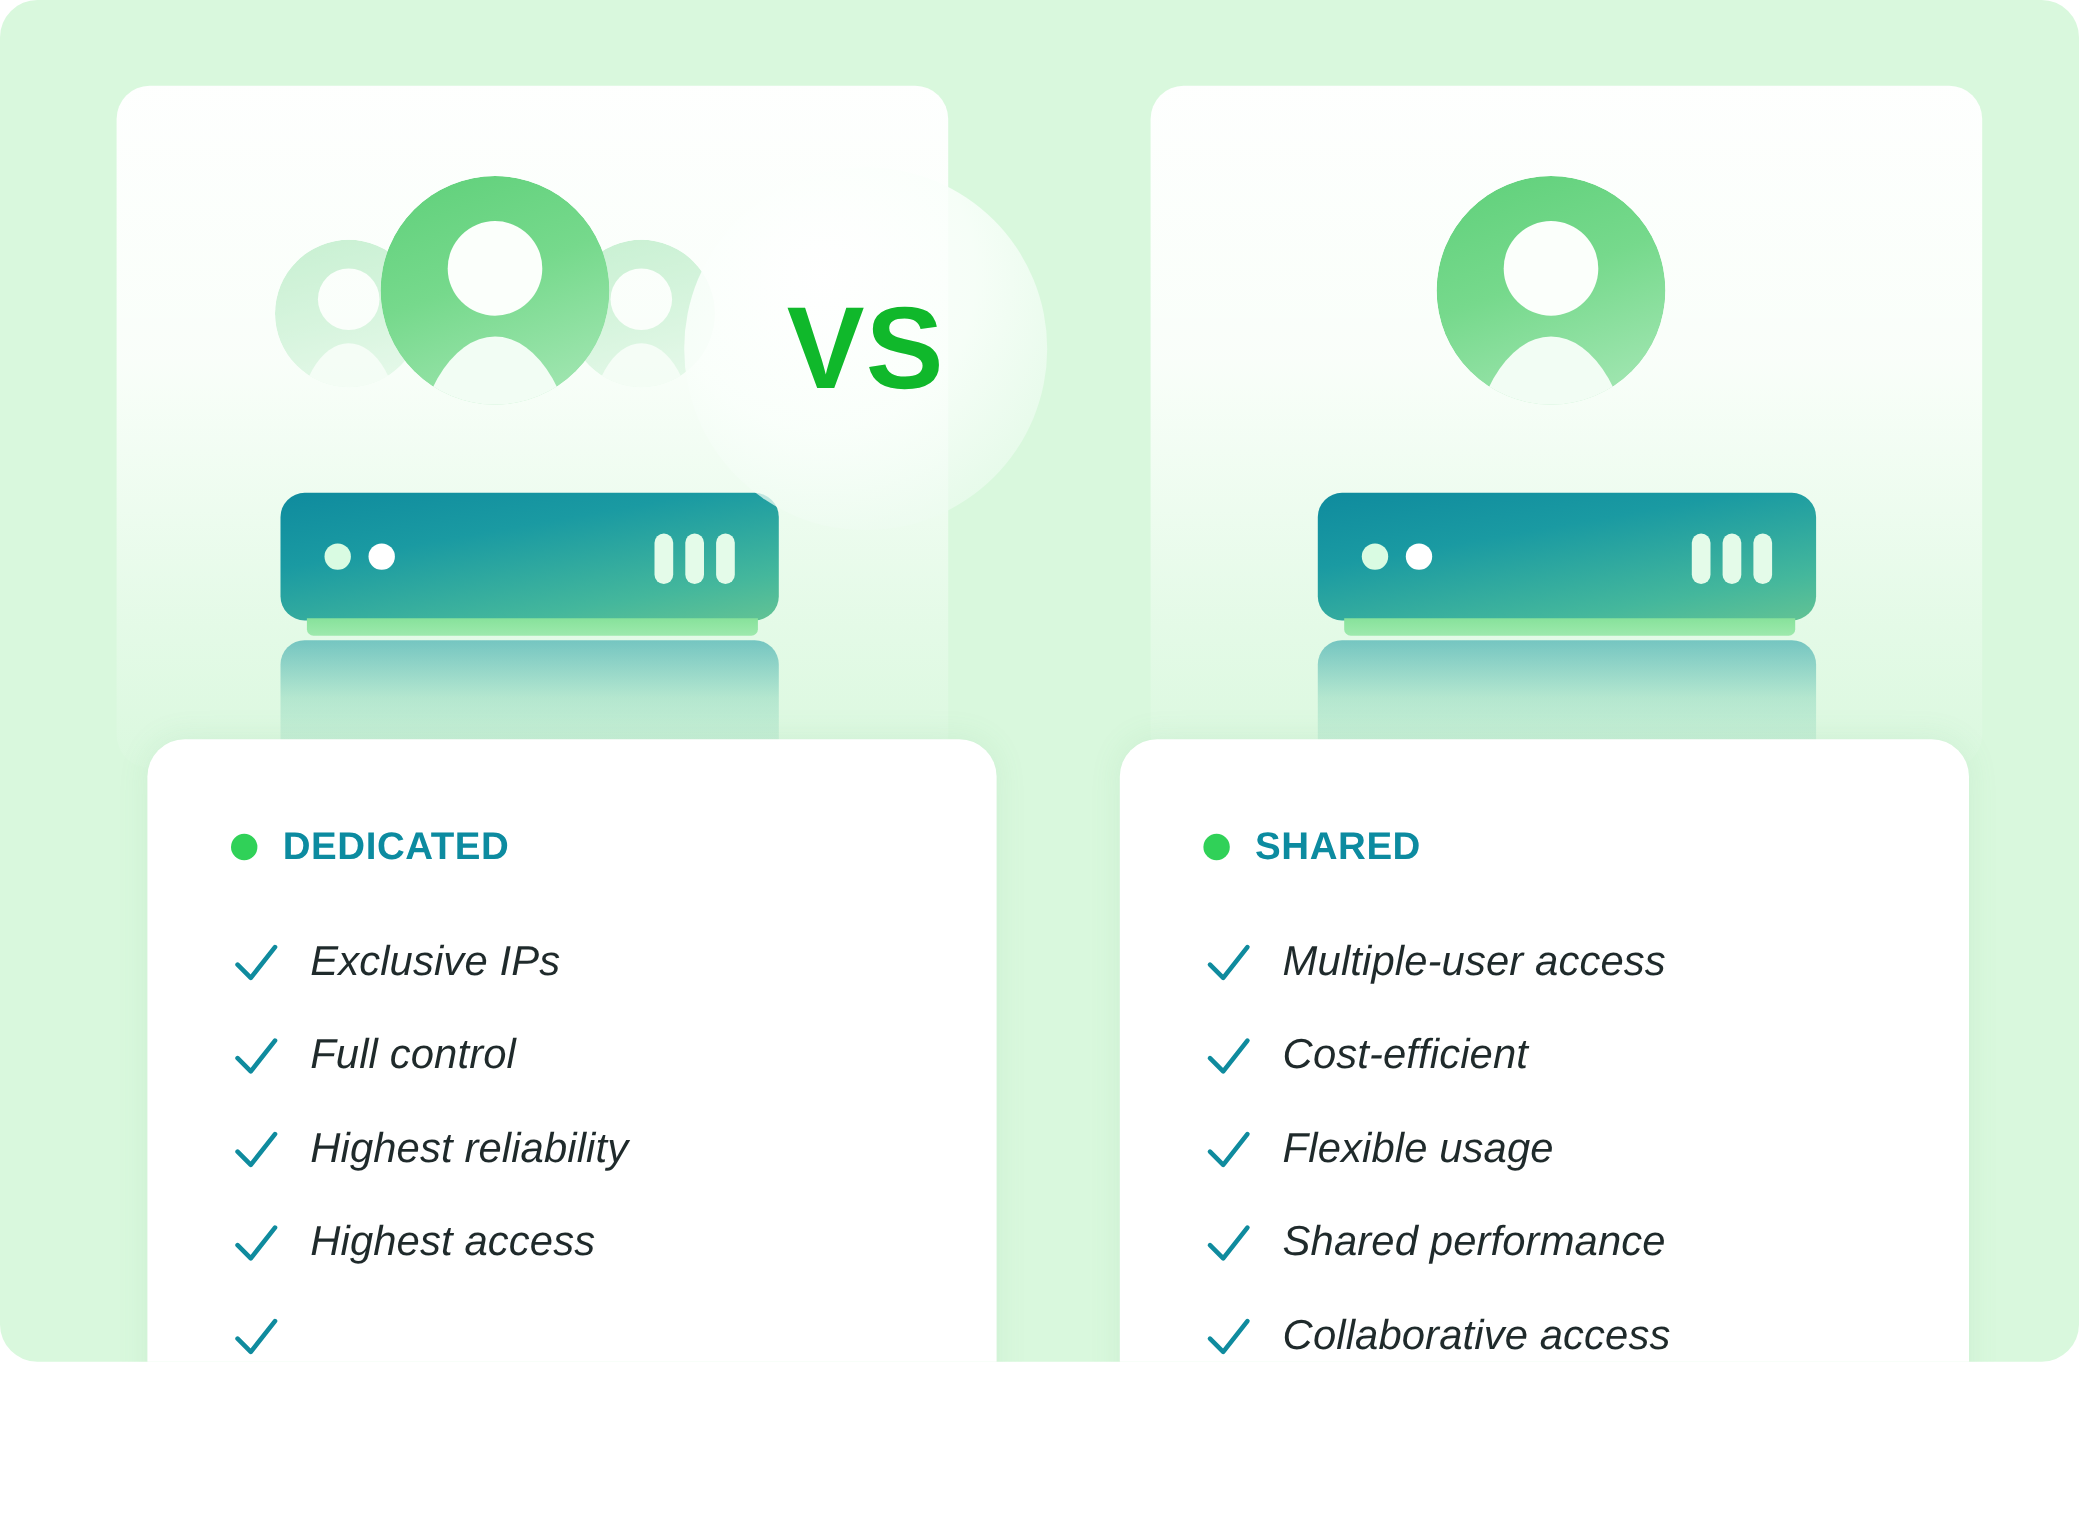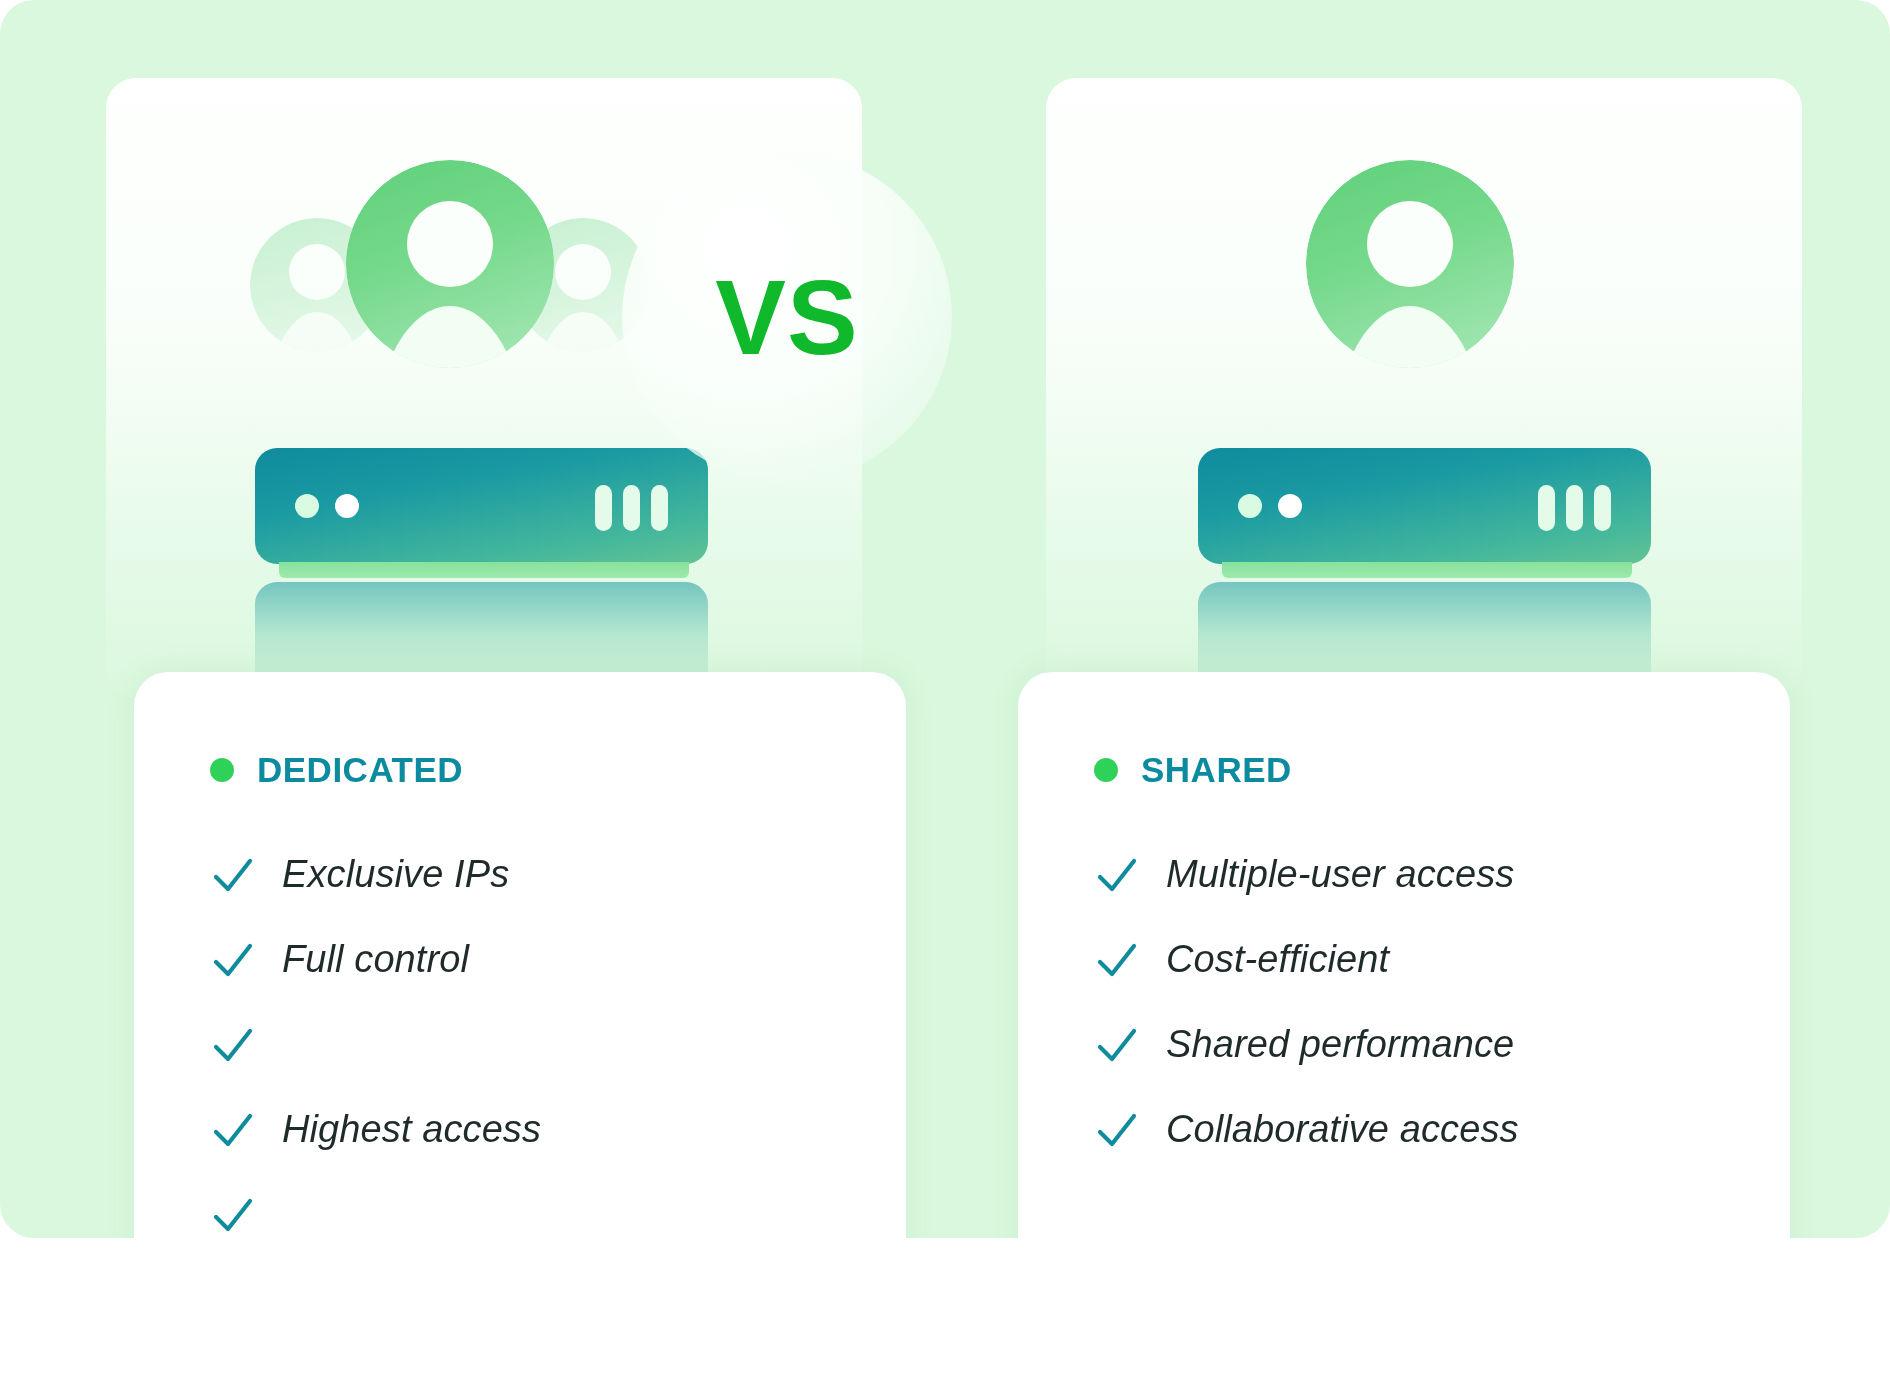--- a/index.html
+++ b/index.html
@@ -313,20 +313,21 @@
             </svg>
         </span>
         <span class="feature-label">Full control</span>
       </div>
       <div class="feature-item">
         <span class="check-icon">
           <svg width="46" height="46" viewBox="0 0 46 46">
               <path d="M6 25 L18 37 L40 9" fill="none" stroke="#0f8b9e" stroke-width="4.2" stroke-linecap="round" stroke-linejoin="round"></path>
             </svg>
         </span>
+        <span class="feature-label">Highest reliability</span>
       </div>
       <div class="feature-item">
         <span class="check-icon">
           <svg width="46" height="46" viewBox="0 0 46 46">
               <path d="M6 25 L18 37 L40 9" fill="none" stroke="#0f8b9e" stroke-width="4.2" stroke-linecap="round" stroke-linejoin="round"></path>
             </svg>
         </span>
         <span class="feature-label">Highest access</span>
       </div>
       <div class="feature-item">
@@ -360,20 +361,28 @@
             </svg>
         </span>
         <span class="feature-label">Cost-efficient</span>
       </div>
       <div class="feature-item">
         <span class="check-icon">
           <svg width="46" height="46" viewBox="0 0 46 46">
               <path d="M6 25 L18 37 L40 9" fill="none" stroke="#0f8b9e" stroke-width="4.2" stroke-linecap="round" stroke-linejoin="round"></path>
             </svg>
         </span>
+        <span class="feature-label">Flexible usage</span>
+      </div>
+      <div class="feature-item">
+        <span class="check-icon">
+          <svg width="46" height="46" viewBox="0 0 46 46">
+              <path d="M6 25 L18 37 L40 9" fill="none" stroke="#0f8b9e" stroke-width="4.2" stroke-linecap="round" stroke-linejoin="round"></path>
+            </svg>
+        </span>
         <span class="feature-label">Shared performance</span>
       </div>
       <div class="feature-item">
         <span class="check-icon">
           <svg width="46" height="46" viewBox="0 0 46 46">
               <path d="M6 25 L18 37 L40 9" fill="none" stroke="#0f8b9e" stroke-width="4.2" stroke-linecap="round" stroke-linejoin="round"></path>
             </svg>
         </span>
         <span class="feature-label">Collaborative access</span>
       </div>

